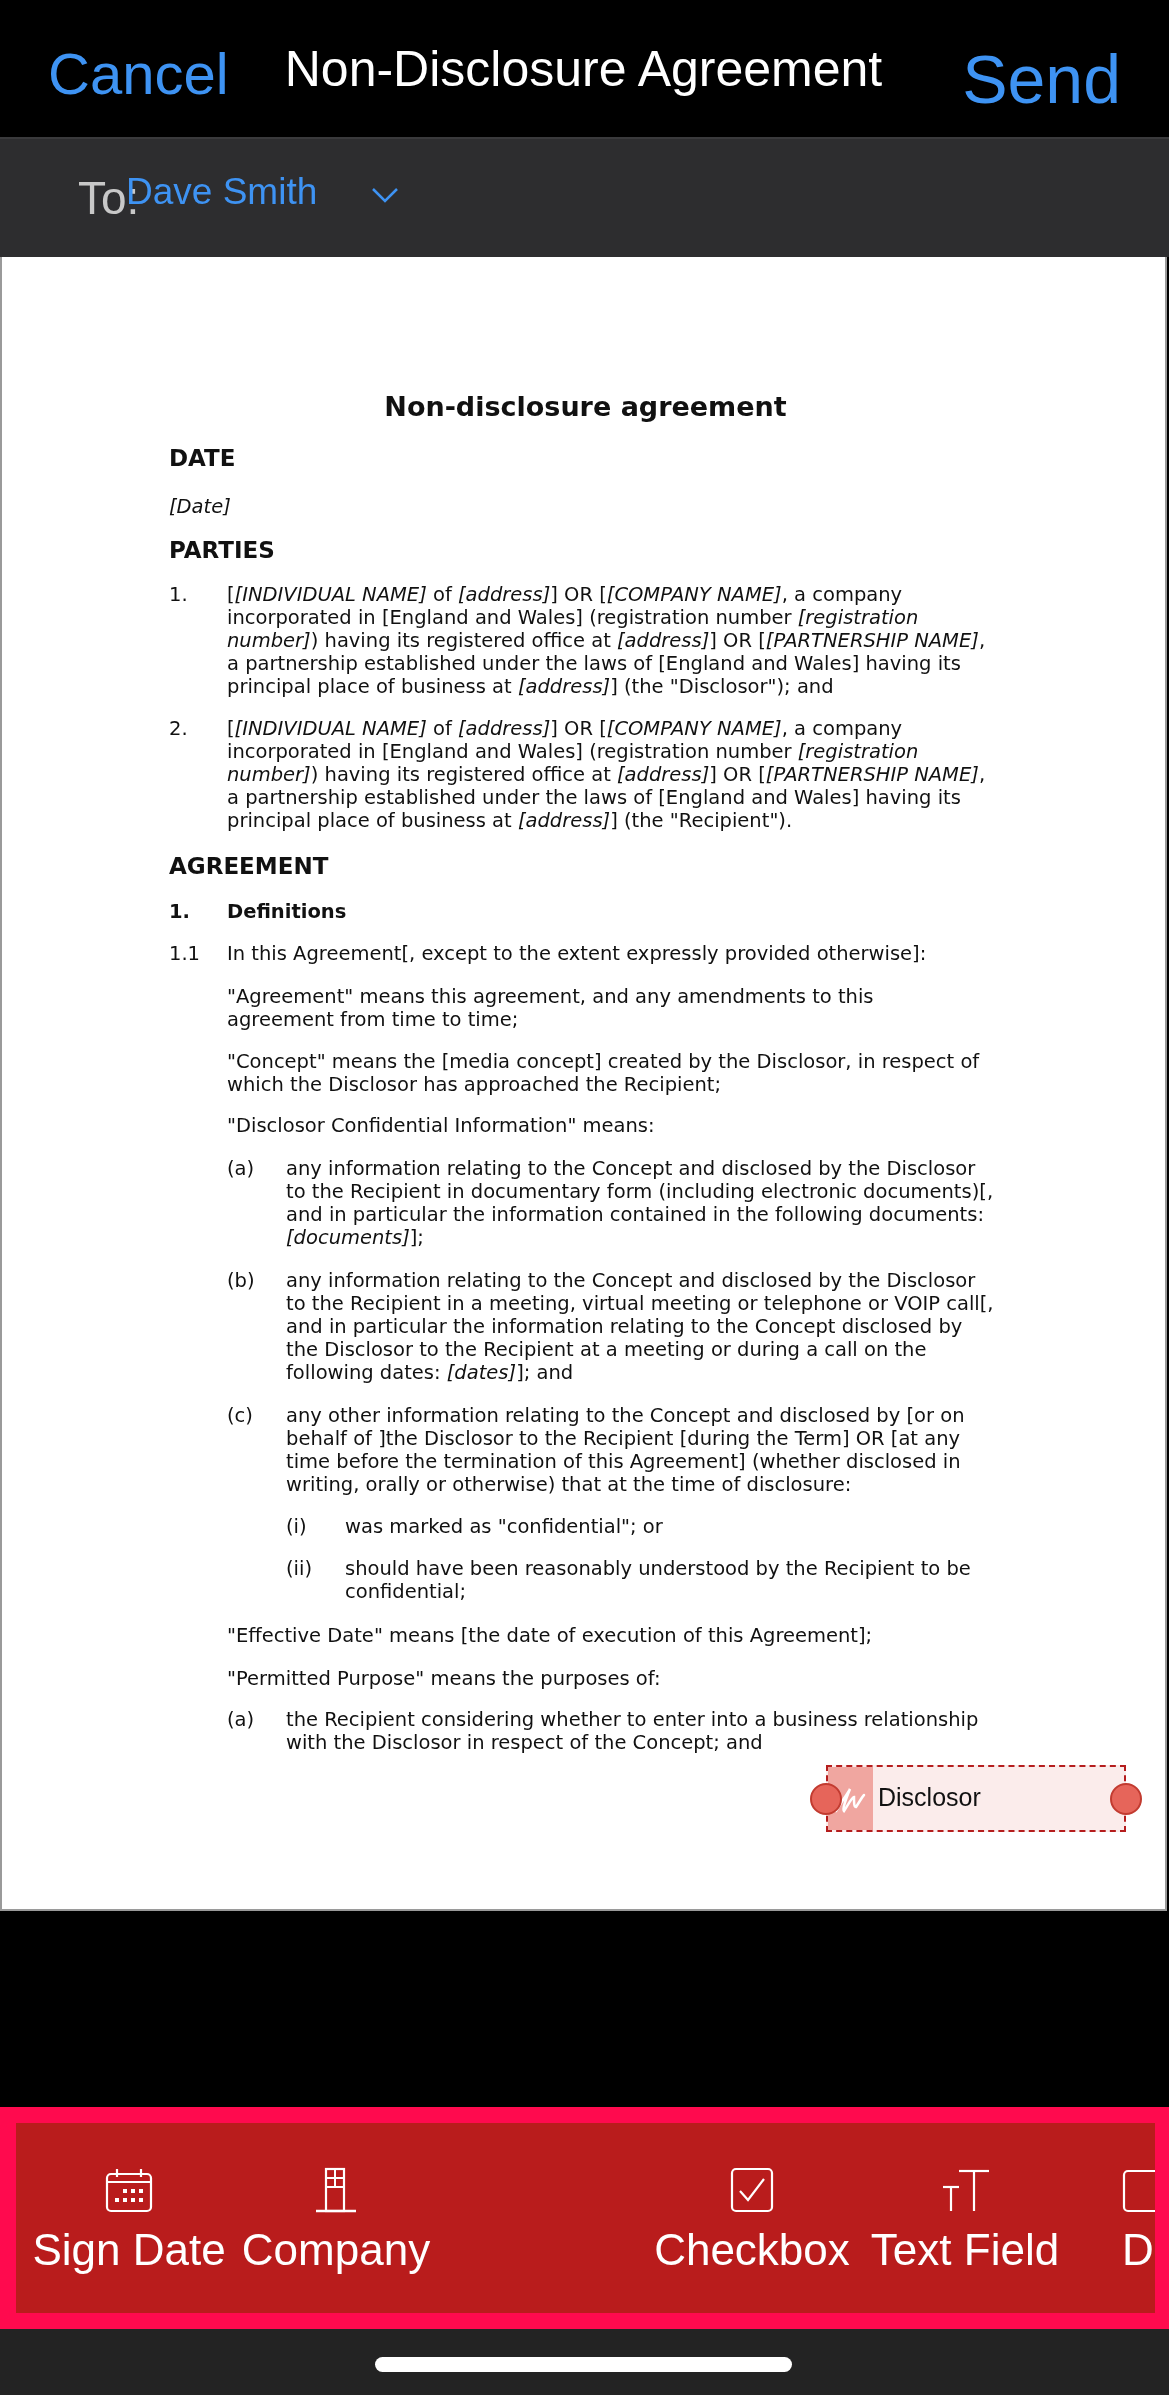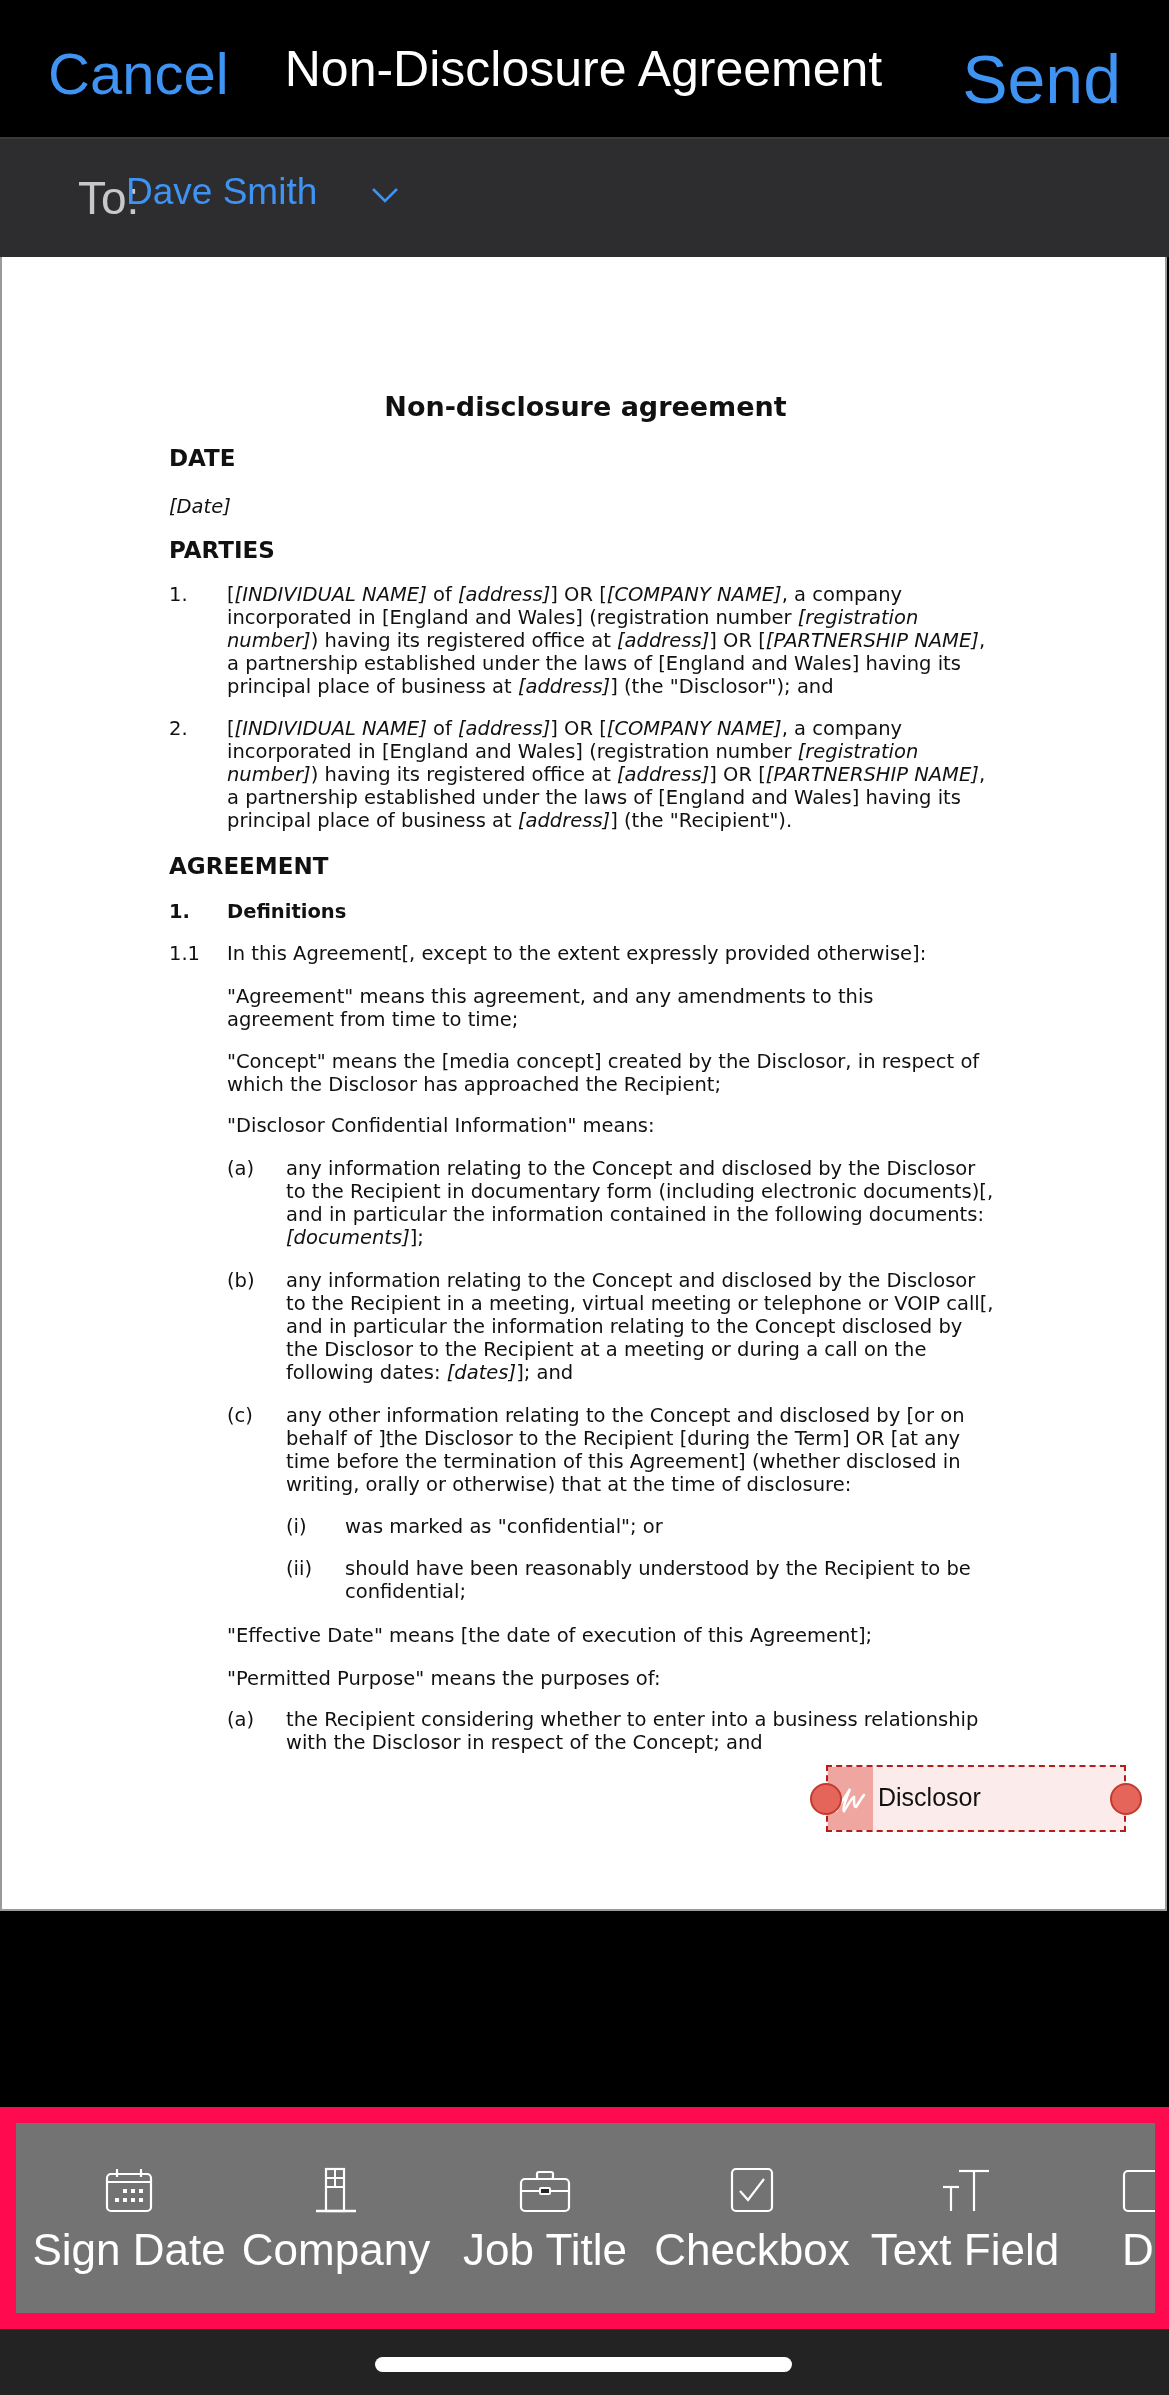--- a/index.html
+++ b/index.html
@@ -22,21 +22,21 @@
   .p { position:absolute; }
   .num { position:absolute; }
   i { font-style:italic;text-align:right; }
   b { font-weight:normal; }
   .sig { position:absolute; left:824px; top:1765px; width:300px; height:67px; background:#fbeceb; border:2px dashed #b51d1d; box-sizing:border-box; }
   .sig-iconbox { position:absolute; left:0; top:0; width:45px; height:63px; background:#f0a6a0; }
   .sig-label { position:absolute; left:50px; top:16px; font-size:25px; color:#111; font-family:"Liberation Sans", sans-serif; }
   .handle { position:absolute; width:28px; height:28px; border-radius:50%; background:#e6655a; border:2px solid #c23b30; }
   .black-gap { position:absolute; left:0; top:1912px; width:1169px; height:196px; background:#000; }
   .toolbar-outer { position:absolute; left:0; top:2107px; width:1169px; height:288px; background:#232323; }
-  .toolbar-frame { position:absolute; left:0; top:2107px; width:1169px; height:222px; border:16px solid #ff0a4e; border-right-width:14px; box-sizing:border-box; background:#737373; overflow:hidden; }
+  .toolbar-frame { position:absolute; left:0; top:2107px; width:1169px; height:222px; border:16px solid #ff0a4e; border-right-width:14px; box-sizing:border-box; background:#b91c1c; overflow:hidden; }
   .tool { position:absolute; top:44px; text-align:center; color:#fff; font-size:44px; white-space:nowrap; }
   .tool svg { display:block; margin:0 auto 10px auto; width:52px; height:48px; }
   .home-ind { position:absolute; left:375px; top:2357px; width:417px; height:15px; border-radius:8px; background:#fff; }
 </style>
 </head>
 <body>
 
 <div class="navbar">
   <div class="nav-cancel">Cancel</div>
   <div class="nav-title"><span>Non-Disclosure Agreement</span></div>
@@ -120,29 +120,20 @@
   <div class="tool" style="left:222px; width:196px">
     <svg viewBox="0 0 52 48">
       <rect x="16" y="2" width="18" height="42" fill="none" stroke="#fff" stroke-width="2.2"></rect>
       <line x1="25" y1="2" x2="25" y2="20" stroke="#fff" stroke-width="2"></line>
       <line x1="16" y1="11" x2="34" y2="11" stroke="#fff" stroke-width="2"></line>
       <line x1="16" y1="20" x2="34" y2="20" stroke="#fff" stroke-width="2"></line>
       <line x1="6" y1="44" x2="46" y2="44" stroke="#fff" stroke-width="2.5"></line>
     </svg>
     <span>Company</span>
   </div>
-  <div class="tool" style="left:436px; width:186px">
-    <svg viewBox="0 0 52 48">
-      <rect x="2" y="12" width="48" height="32" rx="4" fill="none" stroke="#fff" stroke-width="2.2"></rect>
-      <rect x="18" y="5" width="16" height="7" rx="2" fill="none" stroke="#fff" stroke-width="2.2"></rect>
-      <line x1="2" y1="24" x2="50" y2="24" stroke="#fff" stroke-width="2"></line>
-      <rect x="21" y="21" width="10" height="6" rx="1" fill="#232323" stroke="#fff" stroke-width="2"></rect>
-    </svg>
-    <span>Job Title</span>
-  </div>
   <div class="tool" style="left:636px; width:200px">
     <svg viewBox="0 0 52 48">
       <rect x="6" y="2" width="40" height="42" rx="4" fill="none" stroke="#fff" stroke-width="2.2"></rect>
       <polyline points="14,24 22,33 38,12" fill="none" stroke="#fff" stroke-width="2.2"></polyline>
     </svg>
     <span>Checkbox</span>
   </div>
   <div class="tool" style="left:846px; width:206px">
     <svg viewBox="0 0 52 48">
       <line x1="4" y1="20" x2="20" y2="20" stroke="#fff" stroke-width="2.2"></line>

